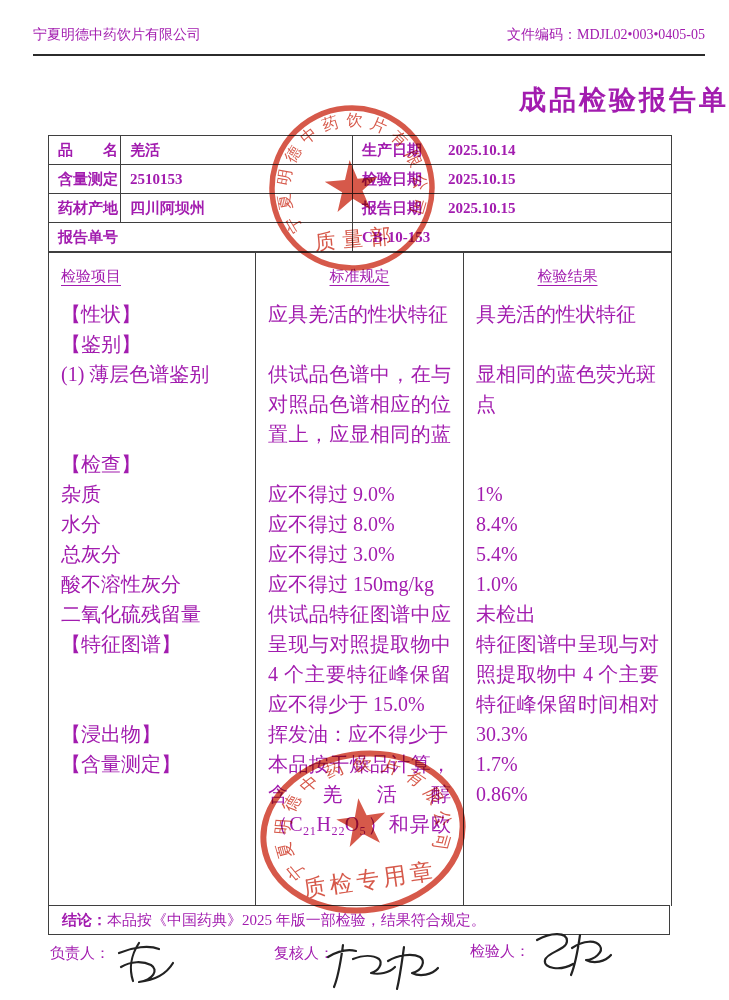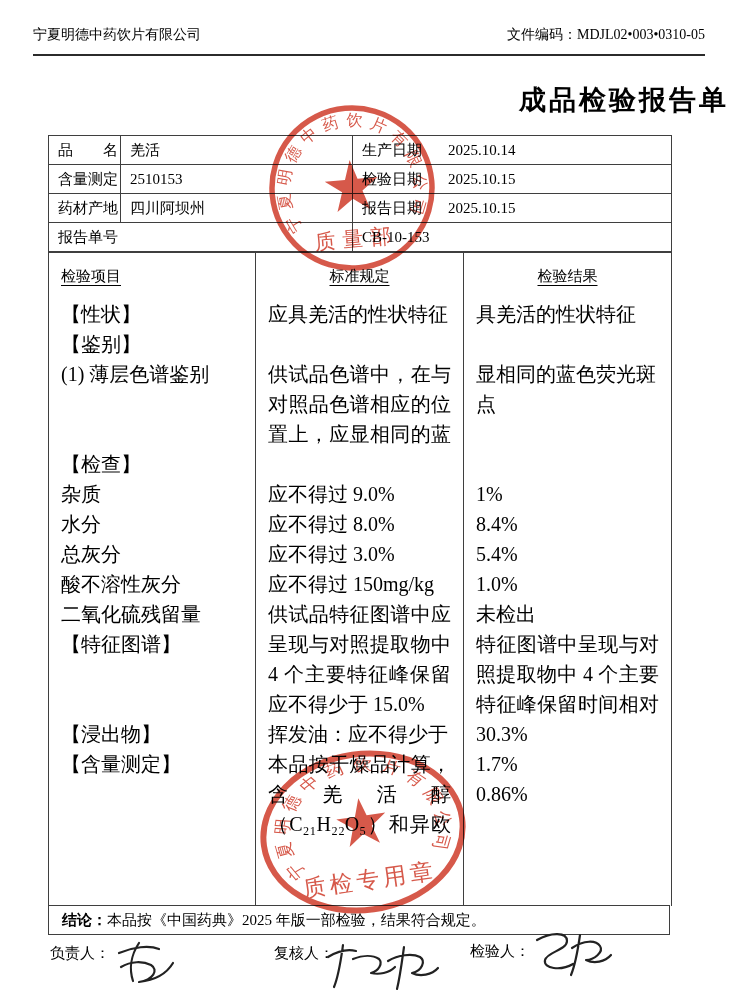--- a/index.html
+++ b/index.html
@@ -1,30 +1,30 @@
 <!DOCTYPE html>
 <html><head>
 <meta charset="utf-8">
 <style>
   html,body{margin:0;padding:0;background:#ffffff;}
   .page{position:relative;width:729px;height:1000px;background:#ffffff;overflow:hidden;
-        font-family:"Liberation Serif","DejaVu Serif",serif;color:#000000;}
+        font-family:"Liberation Serif","DejaVu Serif",serif;color:#a21caf;}
 
   
   .doc-header{position:absolute;left:33px;top:26px;width:672px;display:flex;
               justify-content:space-between;font-size:14px;}
   .header-rule{position:absolute;left:33px;top:54px;width:672px;border-top:2.5px solid #2b2b2b;}
 
   .title{position:absolute;left:0;top:82px;width:729px;text-align:right;
          font-size:27px;font-weight:bold;letter-spacing:3px;}
 
   
   .info-table{position:absolute;left:48px;top:135px;width:622px;border:1.5px solid #3f3f3f;}
   .irow{display:grid;grid-template-columns:72px 232px 1fr;height:28px;
-        border-bottom:1px solid #3f3f3f;font-size:15px;}
+        border-bottom:1px solid #3f3f3f;font-size:15px;font-weight:bold;}
   .irow:last-child{border-bottom:none;}
   .irow-report{grid-template-columns:304px 1fr;}
   .ic{display:flex;align-items:center;height:100%;padding-left:9px;box-sizing:border-box;}
   .ic.bd{border-right:1px solid #3f3f3f;}
   .ilab2{display:inline-block;width:86px;}
 
   
   .main-table{position:absolute;left:48px;top:252px;width:622px;height:653px;
               border:1.5px solid #3f3f3f;border-bottom:none;display:flex;box-sizing:content-box;}
   .mcol{height:100%;box-sizing:border-box;}
@@ -53,21 +53,21 @@
   
   .stamp{position:absolute;mix-blend-mode:multiply;opacity:.85;}
 </style>
 </head>
 <body>
 
 <div class="page">
 
   <div class="doc-header">
     <span>宁夏明德中药饮片有限公司</span>
-    <span>文件编码：MDJL02•003•0310-05</span>
+    <span>文件编码：MDJL02•003•0405-05</span>
   </div>
   <div class="header-rule"></div>
 
   <div class="title">成品检验报告单</div>
 
   <div class="info-table">
     <div class="irow">
       <div class="ic bd">品　　名</div>
       <div class="ic bd">羌活</div>
       <div class="ic">

